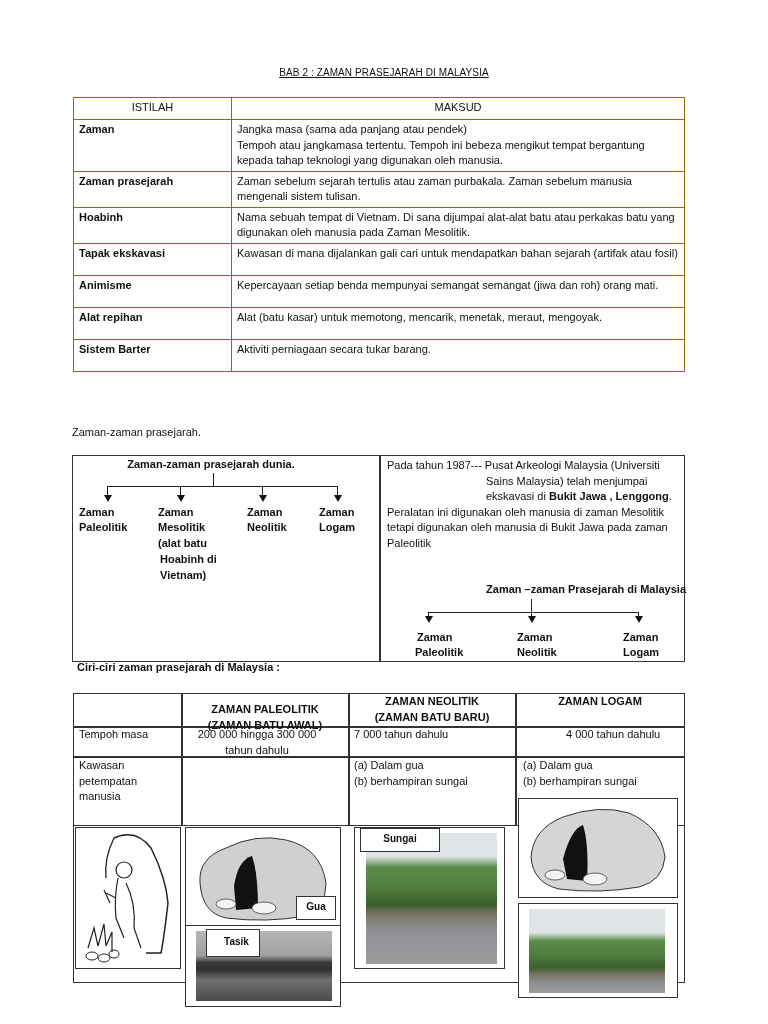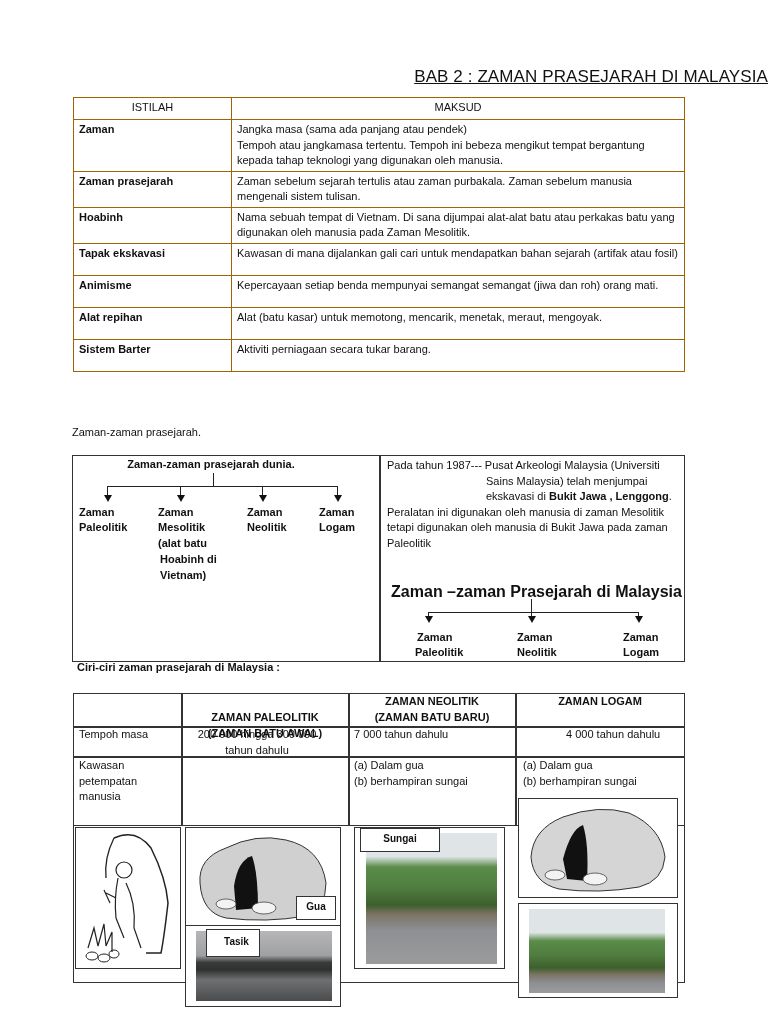--- a/index.html
+++ b/index.html
@@ -1,21 +1,21 @@
 <!DOCTYPE html>
 <html><head>
 <meta charset="utf-8">
 <style>
   * { box-sizing: border-box; margin: 0; padding: 0; }
   html, body { width: 768px; height: 1024px; background: #ffffff; overflow: hidden; }
   body { position: relative; font-family: "Liberation Sans", "DejaVu Sans", sans-serif; color: #111; font-size: 11px; }
 
   .title {
-    position: absolute; top: 67px; left: 0; width: 768px; text-align: right;
-    font-size: 17px; font-weight: 400; text-decoration: underline; letter-spacing: 0.1px;
+    position: absolute; top: 67px; left: 0; width: 768px; text-align: center;
+    font-size: 10px; font-weight: 400; text-decoration: underline; letter-spacing: 0.1px;
   }
 
   
   table.gloss {
     position: absolute; left: 73px; top: 97px; width: 612px;
     border-collapse: collapse; font-size: 11px;
   }
   table.gloss td, table.gloss th {
     border: 1px solid #a16207; vertical-align: top; padding: 2px 5px; line-height: 15.5px;
   }
@@ -44,22 +44,22 @@
     border-left: 4px solid transparent; border-right: 4px solid transparent; border-top: 7px solid #111;
   }
   .node {
     position: absolute; font-weight: 700; font-size: 11px; line-height: 15px;
   }
   .right-text {
     position: absolute; left: 314px; top: 2px; width: 295px; font-size: 11px; line-height: 15.5px;
   }
   .right-text .indent { padding-left: 99px; display: block; }
   .my-title {
-    position: absolute; left: 306px; top: 127px; width: 307px; text-align: center;
-    font-weight: 700; font-size: 16px; padding-left: 8px;
+    position: absolute; left: 306px; top: 127px; width: 307px; text-align: right;
+    font-weight: 700; font-size: 11px; padding-left: 8px;
   }
 
   .ciri-label {
     position: absolute; left: 77px; top: 661px; font-size: 11px; font-weight: 700;
   }
 
   
   .char-table {
     position: absolute; left: 73px; top: 693px; width: 612px; height: 133px;
     border: 1.5px solid #333;
@@ -191,21 +191,21 @@
 
 <div class="ciri-label">Ciri-ciri zaman prasejarah di Malaysia :</div>
 
 <div class="char-table">
   <div class="ct-col" style="left:107px;"></div>
   <div class="ct-col" style="left:274px;"></div>
   <div class="ct-col" style="left:441px;"></div>
   <div class="ct-row" style="top:32px;"></div>
   <div class="ct-row" style="top:62px;"></div>
 
-  <div class="ct-cell ct-head" style="left:108px;top:16px;width:166px;">
+  <div class="ct-cell ct-head" style="left:108px;top:8px;width:166px;">
     <div>ZAMAN PALEOLITIK</div>
     <div>(ZAMAN BATU AWAL)</div>
   </div>
   <div class="ct-cell ct-head" style="left:275px;top:0;width:166px;">
     <div>ZAMAN NEOLITIK</div>
     <div>(ZAMAN BATU BARU)</div>
   </div>
   <div class="ct-cell ct-head" style="left:442px;top:0;width:168px;">
     <div>ZAMAN LOGAM</div>
   </div>

